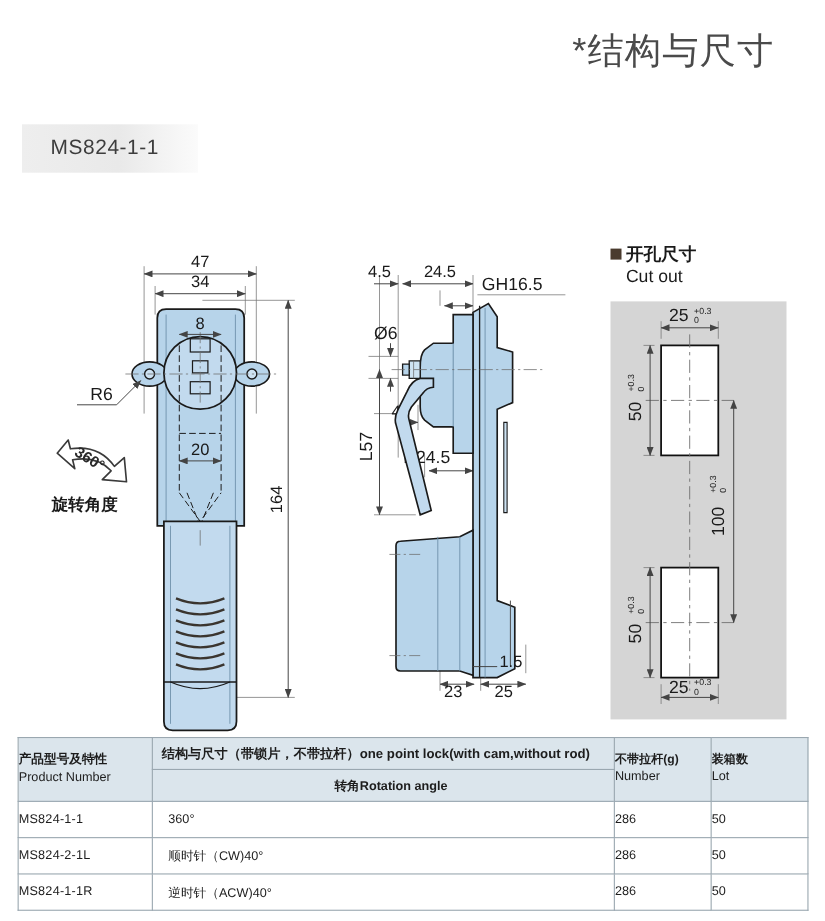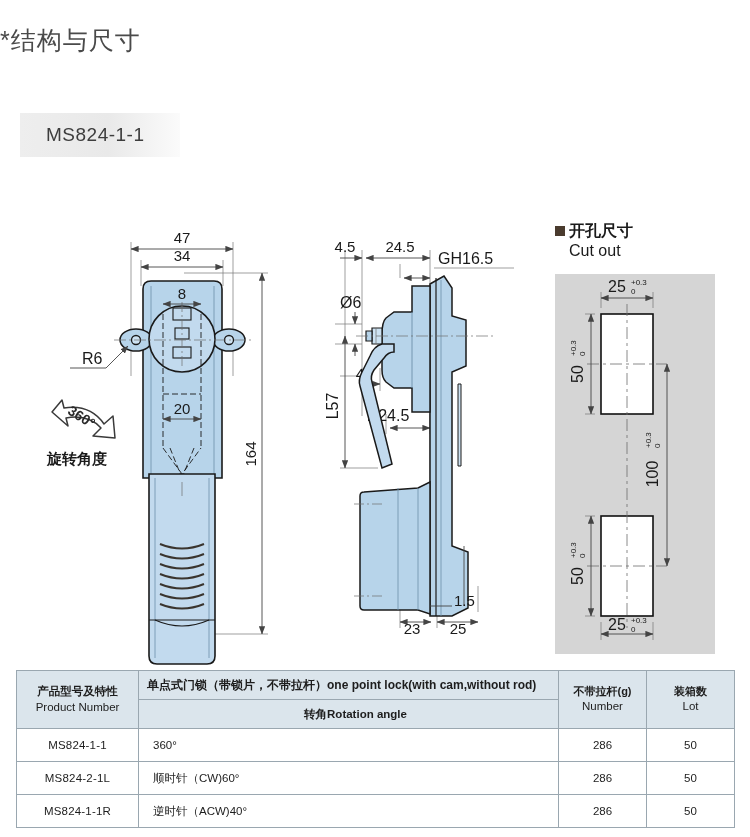--- a/index.html
+++ b/index.html
@@ -5,22 +5,22 @@
   html,body{margin:0;padding:0;}
   body{
     width:750px;height:837px;background:#ffffff;
     font-family:"Liberation Sans","DejaVu Sans",sans-serif;
     color:#231f20;overflow:hidden;position:relative;
   }
   .page{position:relative;width:750px;height:837px;}
 
   
   .page-title{
-    position:absolute;left:0;top:24px;width:704px;text-align:left;
-    font-size:25px;color:#4a4a4a;font-weight:400;letter-spacing:1px;
+    position:absolute;left:0;top:24px;width:704px;text-align:right;
+    font-size:33px;color:#4a4a4a;font-weight:400;letter-spacing:1px;
   }
   .model-badge{
     position:absolute;left:20px;top:113px;width:160px;height:44px;
     background:linear-gradient(to right,#eeeeee 0%,#e9e9e9 55%,#fbfbfb 100%);
     display:flex;align-items:center;
   }
   .model-badge span{
     padding-left:26px;font-size:19px;color:#3d3d3d;letter-spacing:.5px;
   }
 
@@ -32,21 +32,21 @@
   #side-view{left:300px;}
   #cutout-view{left:525px;}
 
   
   .spec-table{
     position:absolute;left:16px;top:670px;width:718px;
     border-collapse:collapse;table-layout:fixed;
   }
   .spec-table td{
     border:1px solid #9aa7b0;
-    font-size:11.5px;color:#1d1d1d;text-align:center;vertical-align:middle;
+    font-size:11.5px;color:#1d1d1d;text-align:left;vertical-align:middle;
     padding:0;
   }
   .spec-table .hdr{background:#dbe5ec;}
   .spec-table .hdr-left{height:56px;line-height:1.35;font-weight:bold;}
   .spec-table .hdr-left .en{font-weight:normal;}
   .spec-table .hdr-span{height:28px;text-align:left;padding-left:8px;font-weight:bold;font-size:12px;}
   .spec-table .hdr-sub{height:28px;text-align:center;padding-left:14px;font-weight:bold;font-size:11.5px;}
   .spec-table .hdr-small{height:56px;line-height:1.35;font-size:11px;}
   .spec-table .hdr-small .en{font-weight:normal;font-size:11.5px;}
   .spec-table .hdr-small .cn{font-weight:bold;}
@@ -361,21 +361,21 @@
         <col class="c2">
         <col class="c3">
         <col class="c4">
     </colgroup>
     <thead>
       <tr>
         <td class="hdr hdr-left" rowspan="2">
           <div>产品型号及特性</div>
           <div class="en">Product Number</div>
         </td>
-        <td class="hdr hdr-span">单点式门锁（带锁片，不带拉杆）one point lock(with cam,without rod)</td>
+        <td class="hdr hdr-span">结构与尺寸（带锁片，不带拉杆）one point lock(with cam,without rod)</td>
         <td class="hdr hdr-small" rowspan="2">
           <div class="cn">不带拉杆(g)</div>
           <div class="en">Number</div>
         </td>
         <td class="hdr hdr-small" rowspan="2">
           <div class="cn">装箱数</div>
           <div class="en">Lot</div>
         </td>
       </tr>
       <tr>
@@ -384,21 +384,21 @@
     </thead>
     <tbody>
       <tr>
         <td class="cell-model">MS824-1-1</td>
         <td class="cell-angle">360°</td>
         <td>286</td>
         <td>50</td>
       </tr>
       <tr>
         <td class="cell-model">MS824-2-1L</td>
-        <td class="cell-angle">顺时针（CW)60°</td>
+        <td class="cell-angle">顺时针（CW)40°</td>
         <td>286</td>
         <td>50</td>
       </tr>
       <tr>
         <td class="cell-model">MS824-1-1R</td>
         <td class="cell-angle">逆时针（ACW)40°</td>
         <td>286</td>
         <td>50</td>
       </tr>
     </tbody>

